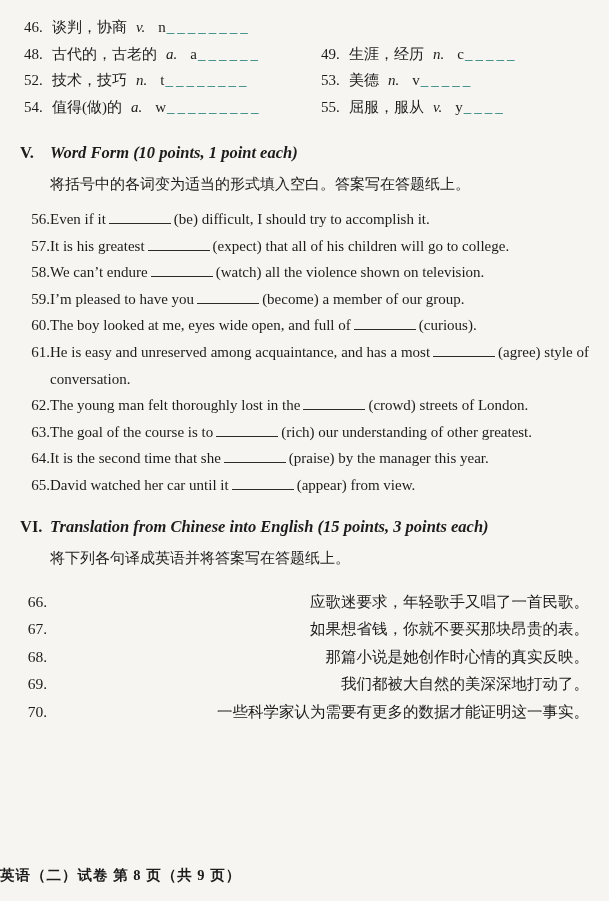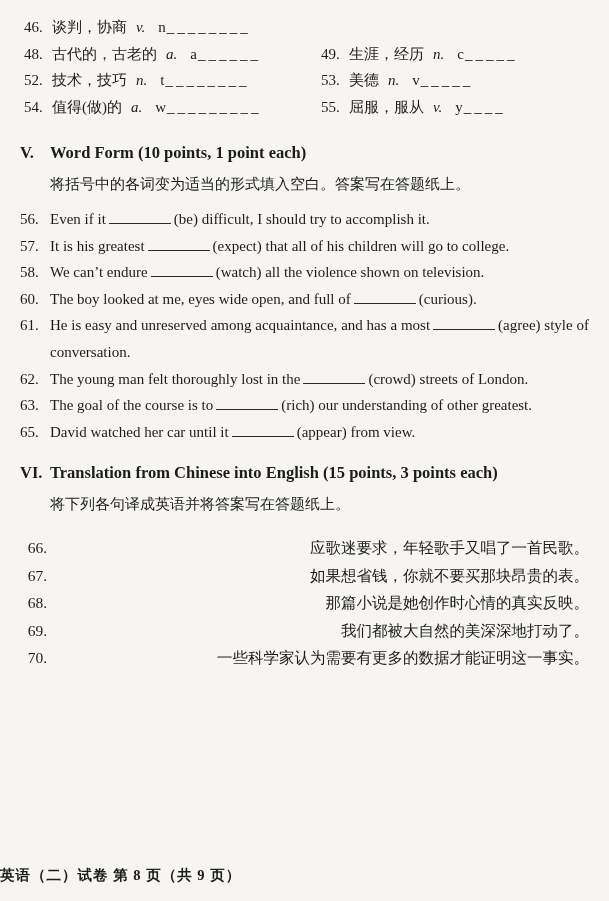--- a/index.html
+++ b/index.html
@@ -20,32 +20,32 @@
   
   .vocab{margin-left:4px;}
   .vocab-row{display:flex;height:26.5px;line-height:26.5px;font-size:15px;}
   .vocab-cell{white-space:nowrap;}
   .vocab-cell.left{width:297px;flex:none;}
   .vocab-cell.right{flex:1;}
   .v-num{display:inline-block;width:28px;}
   .v-cn{margin-right:9px;}
   .v-pos{font-style:italic;margin-right:13px;}
   .v-letter{margin-right:1px;}
-  .v-us{letter-spacing:3px;color:#000000;}
+  .v-us{letter-spacing:3px;color:#0f766e;}
   
   .section-head{display:flex;font-weight:bold;font-size:16.5px;line-height:24px;}
   .sec-num{width:30px;flex:none;padding-left:0px;}
-  .sec-title{flex:1;}
+  .sec-title{flex:1;font-style:italic;}
   .sec-instruction{margin-left:30px;font-size:15px;line-height:26px;margin-top:6px;}
   .wf-section{margin-top:21px;}
   .tr-section{margin-top:16px;}
   
   .wf-list{margin-top:9px;}
   .wf-item{display:flex;font-size:15px;line-height:26.6px;}
-  .wf-num{width:30px;flex:none;}
+  .wf-num{width:30px;flex:none;text-align:right;}
   .wf-text{flex:1;text-align:justify;}
   .blank{
     display:inline-block;
     width:62px;height:13px;
     border-bottom:1.2px solid #2b2b2b;
     margin:0 3px;
     vertical-align:baseline;
   }
   
   .tr-list{margin-top:17px;}
@@ -106,34 +106,42 @@
       </div>
       <div class="wf-item">
         <span class="wf-num">57.</span>
         <div class="wf-text"><span>It is his greatest</span><span class="blank"></span><span>(expect) that all of his children will go to college.</span></div>
       </div>
       <div class="wf-item">
         <span class="wf-num">58.</span>
         <div class="wf-text"><span>We can’t endure</span><span class="blank"></span><span>(watch) all the violence shown on television.</span></div>
       </div>
       <div class="wf-item">
+        <span class="wf-num">59.</span>
+        <div class="wf-text"><span>I’m pleased to have you</span><span class="blank"></span><span>(become) a member of our group.</span></div>
+      </div>
+      <div class="wf-item">
         <span class="wf-num">60.</span>
         <div class="wf-text"><span>The boy looked at me, eyes wide open, and full of</span><span class="blank"></span><span>(curious).</span></div>
       </div>
       <div class="wf-item">
         <span class="wf-num">61.</span>
         <div class="wf-text"><span>He is easy and unreserved among acquaintance, and has a most</span><span class="blank"></span><span>(agree) style of conversation.</span></div>
       </div>
       <div class="wf-item">
         <span class="wf-num">62.</span>
         <div class="wf-text"><span>The young man felt thoroughly lost in the</span><span class="blank"></span><span>(crowd) streets of London.</span></div>
       </div>
       <div class="wf-item">
         <span class="wf-num">63.</span>
         <div class="wf-text"><span>The goal of the course is to</span><span class="blank"></span><span>(rich) our understanding of other greatest.</span></div>
+      </div>
+      <div class="wf-item">
+        <span class="wf-num">64.</span>
+        <div class="wf-text"><span>It is the second time that she</span><span class="blank"></span><span>(praise) by the manager this year.</span></div>
       </div>
       <div class="wf-item">
         <span class="wf-num">65.</span>
         <div class="wf-text"><span>David watched her car until it</span><span class="blank"></span><span>(appear) from view.</span></div>
       </div>
     </div>
   </div>
 
   <div class="tr-section">
     <div class="section-head">

